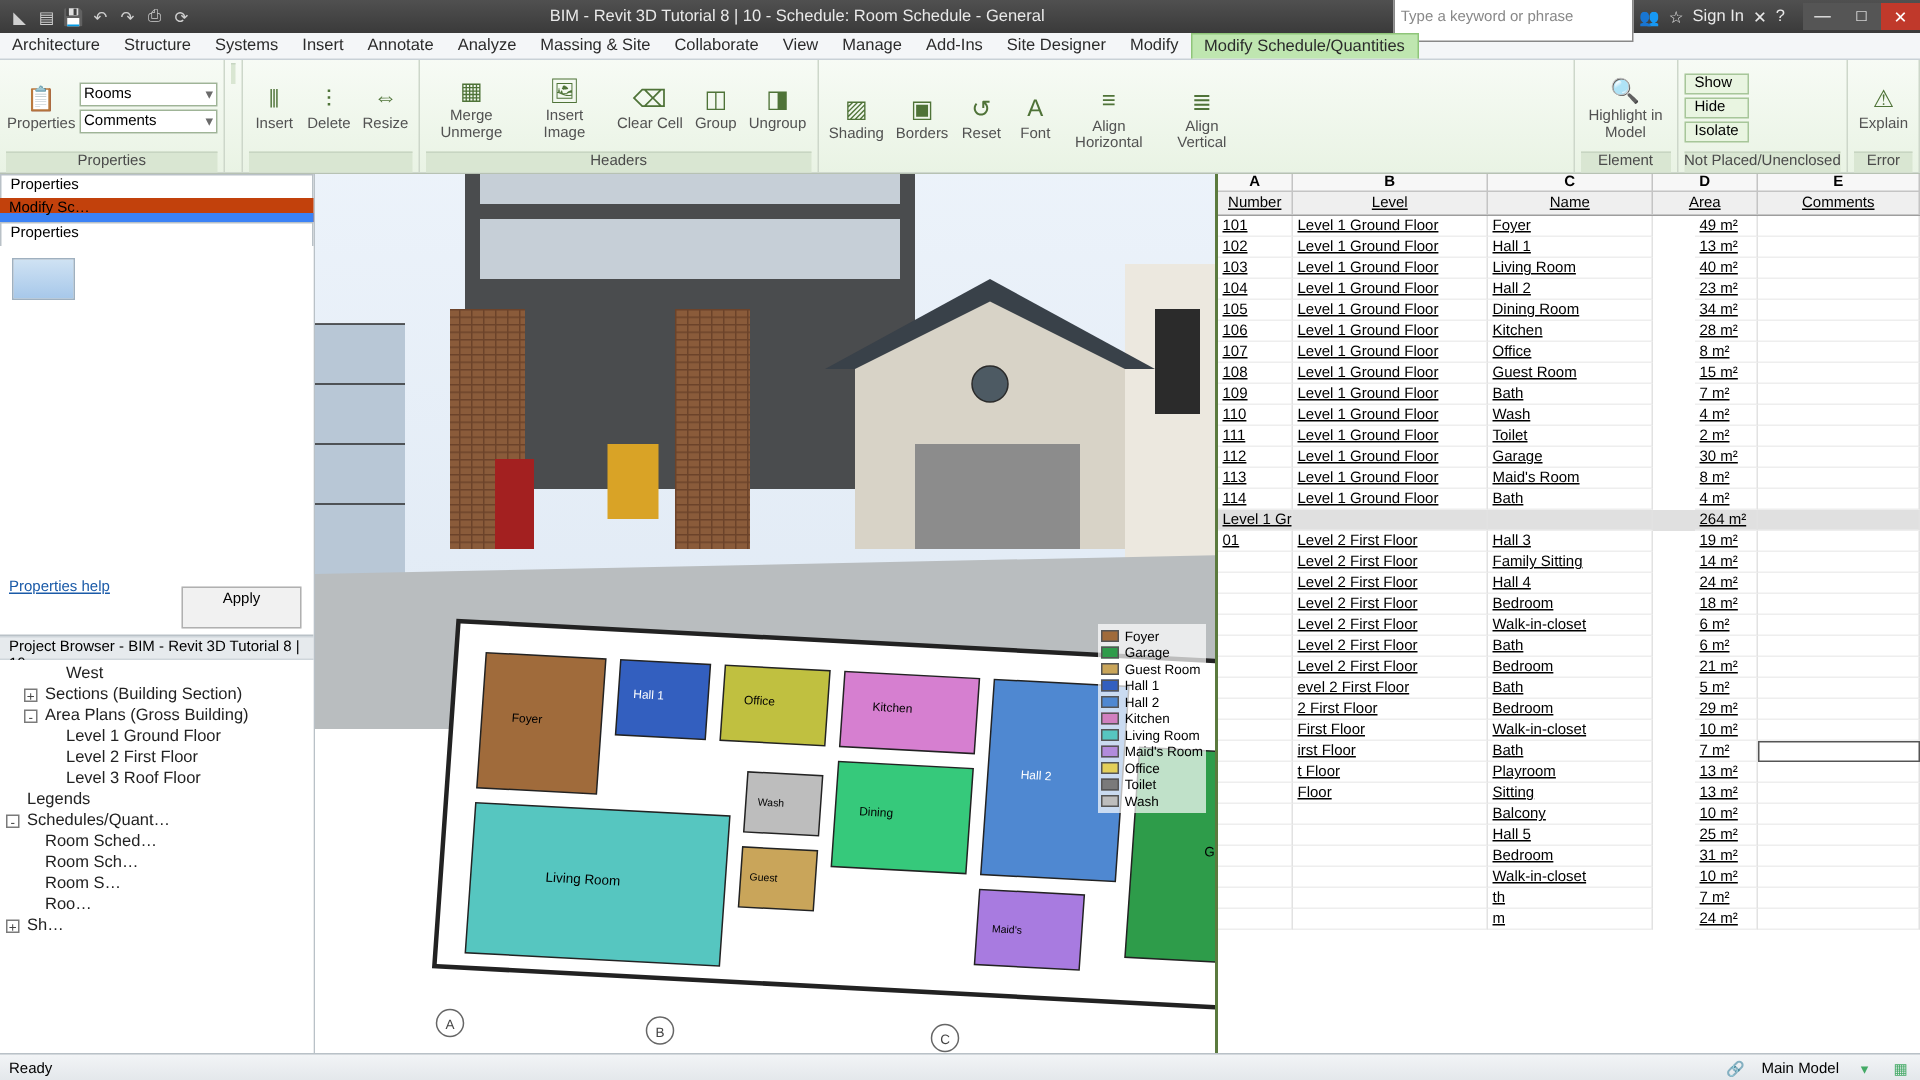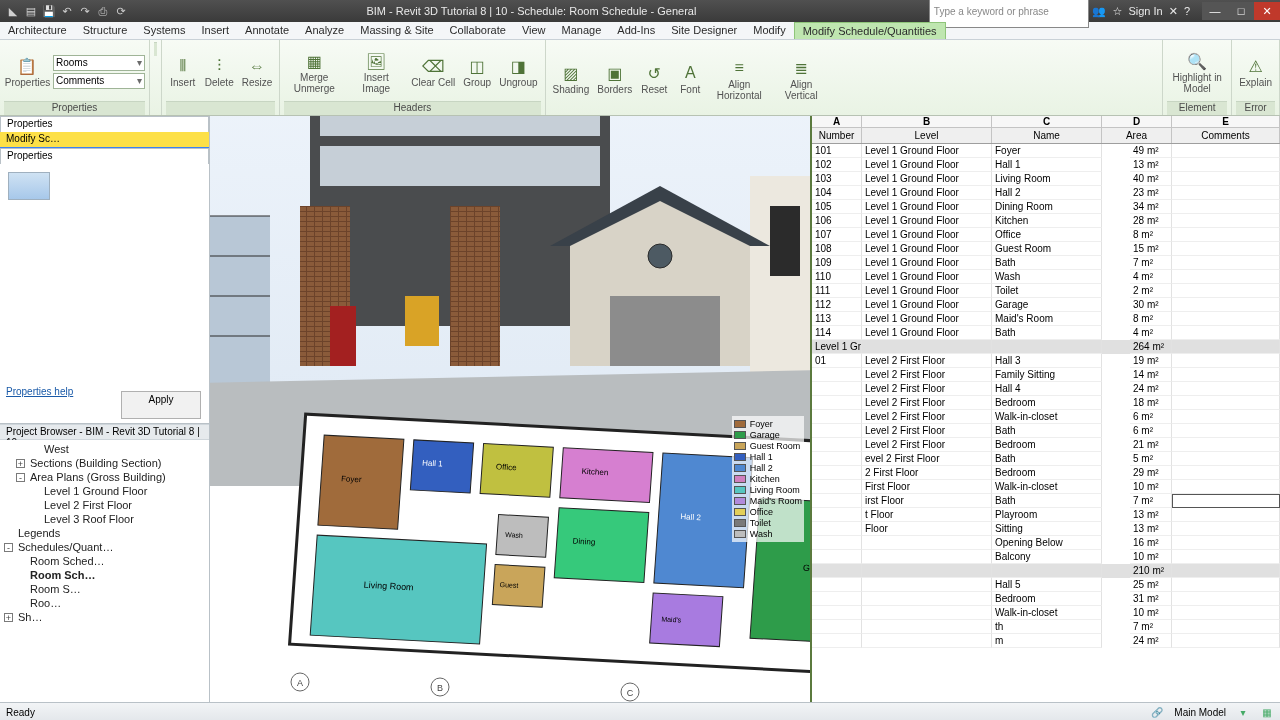--- a/index.html
+++ b/index.html
@@ -31,47 +31,47 @@
 .rbtn span{ line-height:1.05; text-align:center; max-width:54px;}
 .minisel { width:92px; height:16px; font-size:10px; border:1px solid #9fb497; background:#fff; padding:0 2px; display:flex; align-items:center; justify-content:space-between;}
 .minisel:after{content:"▾"; color:#6b6b6b;}
 .smallbtn { height:14px; font-size:10px; padding:0 6px; border:1px solid #a7c69a; background:#e9f5e1; display:flex; align-items:center; margin:1px 0;}
 
 
 .workspace { display:flex; height:586px; }
 
 
 .leftcol { width:210px; display:flex; flex-direction:column; background:#eef1f3; border-right:1px solid #b9c1c7;}
-.palette-tab { height:16px; font-size:10px; padding:1px 6px; background:#fde047; border-bottom:1px solid #3b82f6;}
+.palette-tab { height:16px; font-size:10px; padding:1px 6px; background:#c2410c; border-bottom:6px solid #3b82f6;}
 .palette-tab.sel { background:#fff; border:1px solid #b9c1c7; border-bottom:none;}
 .prop-body { flex:0 0 260px; background:#fff; border-bottom:1px solid #b9c1c7; position:relative;}
 .prop-thumb { width:42px; height:28px; background:linear-gradient(#cfe2f3,#a7c8ea); border:1px solid #9fb0bf; margin:8px;}
 .prop-help { position:absolute; bottom:26px; left:6px; font-size:10px; color:#1a5aa8; text-decoration:underline;}
 .prop-apply { position:absolute; bottom:4px; right:8px; width:80px; height:28px; font-size:10px; border:1px solid #b0b0b0; background:#f1f1f1; text-align:center; line-height:16px;}
 .pb-title { height:16px; font-size:10px; padding:1px 6px; background:#e6eaed; border-top:1px solid #cfd6db; border-bottom:1px solid #cfd6db;}
 .tree { flex:1; overflow:auto; font-size:11px; background:#fff; padding:2px 0;}
 .tree .node { padding:1px 4px 1px 18px; white-space:nowrap; position:relative; color:#222;}
 .tree .node.l1{padding-left:30px;} .tree .node.l2{padding-left:44px;}
 .tree .sq{ position:absolute; left:4px; top:3px; width:9px; height:9px; border:1px solid #7a7a7a; background:#fff; font-size:9px; line-height:8px; text-align:center; color:#444;}
 .tree .sq.l1{left:16px;}
-.tree .bold{font-weight:700;}
+.tree .bold{font-weight:400;}
 
 
 .centercol { flex:1; position:relative; background:#fff; overflow:hidden;}
 .render3d { position:absolute; left:-160px; top:-60px; width:960px; height:430px; }
 .floorplan { position:absolute; left:0; bottom:0; width:800px; height:340px;}
 .floorplan svg, .render3d svg { width:100%; height:100%; }
 .legend { position:absolute; right:6px; top:300px; font-size:9px; background:rgba(255,255,255,.7); padding:2px;}
 .legend div{display:flex; align-items:center; gap:4px; margin:1px 0;}
 .legend .sw{width:12px;height:8px;border:1px solid #555;}
 
 
 .rightcol { width:470px; background:#fff; border-left:2px solid #5b7a3e; display:flex; flex-direction:column; }
 .sched-title { text-align:center; font-size:13px; padding:4px 0; border-bottom:1px solid #999;}
-.sched-head, .sched-row { display:grid; grid-template-columns: 50px 130px 110px 70px 1fr; font-size:10px; }
+.sched-head, .sched-row { display:grid; grid-template-columns: 50px 130px 110px 70px 1fr; font-size:10px;text-decoration:underline; }
 .sched-head { background:#efefef; border-bottom:1px solid #9e9e9e; }
 .sched-head div { text-align:center; padding:2px 0; border-right:1px solid #c4c4c4; }
 .sched-letters { display:grid; grid-template-columns: 50px 130px 110px 70px 1fr; font-size:10px; background:#f7f7f7;}
 .sched-letters div{ text-align:center; border-right:1px solid #c4c4c4; border-bottom:1px solid #c4c4c4; font-weight:600;}
 .sched-body { flex:1; overflow-y:auto; }
 .sched-row div { padding:1px 3px; border-right:1px solid #e2e2e2; border-bottom:1px solid #eee; white-space:nowrap; overflow:hidden;}
 .sched-row.total { background:#e0e0e0; font-weight:400;}
 .sched-row .colD{ text-align:left;margin-left:28px;}
 .sched-row.sel div:last-child{ background:#fff; border:1px solid #555;}
 
@@ -214,20 +214,30 @@
     </div>
   </div>
   <div class="group">
     <div class="items">
         <div class="rbtn">
           <div class="ic">🔍</div>
           <span>Highlight in Model</span>
         </div>
       </div>
     <div class="label">Element</div>
+  </div>
+  <div class="group">
+    <div class="items">
+        <div style="display:flex;flex-direction:column;">
+      <div class="smallbtn">Show</div>
+      <div class="smallbtn">Hide</div>
+      <div class="smallbtn">Isolate</div>
+    </div>
+      </div>
+    <div class="label">Not Placed/Unenclosed</div>
   </div>
   <div class="group">
     <div class="items">
         <div class="rbtn">
           <div class="ic">⚠</div>
           <span>Explain</span>
         </div>
       </div>
     <div class="label">Error</div>
   </div>
@@ -612,36 +622,22 @@
         <div class="sched-row">
           <div></div>
           <div>Floor</div>
           <div>Sitting</div>
           <div class="colD">13 m²</div>
           <div></div>
         </div>
         <div class="sched-row">
           <div></div>
           <div></div>
-          <div>Opening Below</div>
-          <div class="colD">16 m²</div>
-          <div></div>
-        </div>
-        <div class="sched-row">
-          <div></div>
-          <div></div>
           <div>Balcony</div>
           <div class="colD">10 m²</div>
-          <div></div>
-        </div>
-        <div class="sched-row total">
-          <div></div>
-          <div></div>
-          <div></div>
-          <div class="colD">210 m²</div>
           <div></div>
         </div>
         <div class="sched-row">
           <div></div>
           <div></div>
           <div>Hall 5</div>
           <div class="colD">25 m²</div>
           <div></div>
         </div>
         <div class="sched-row">

